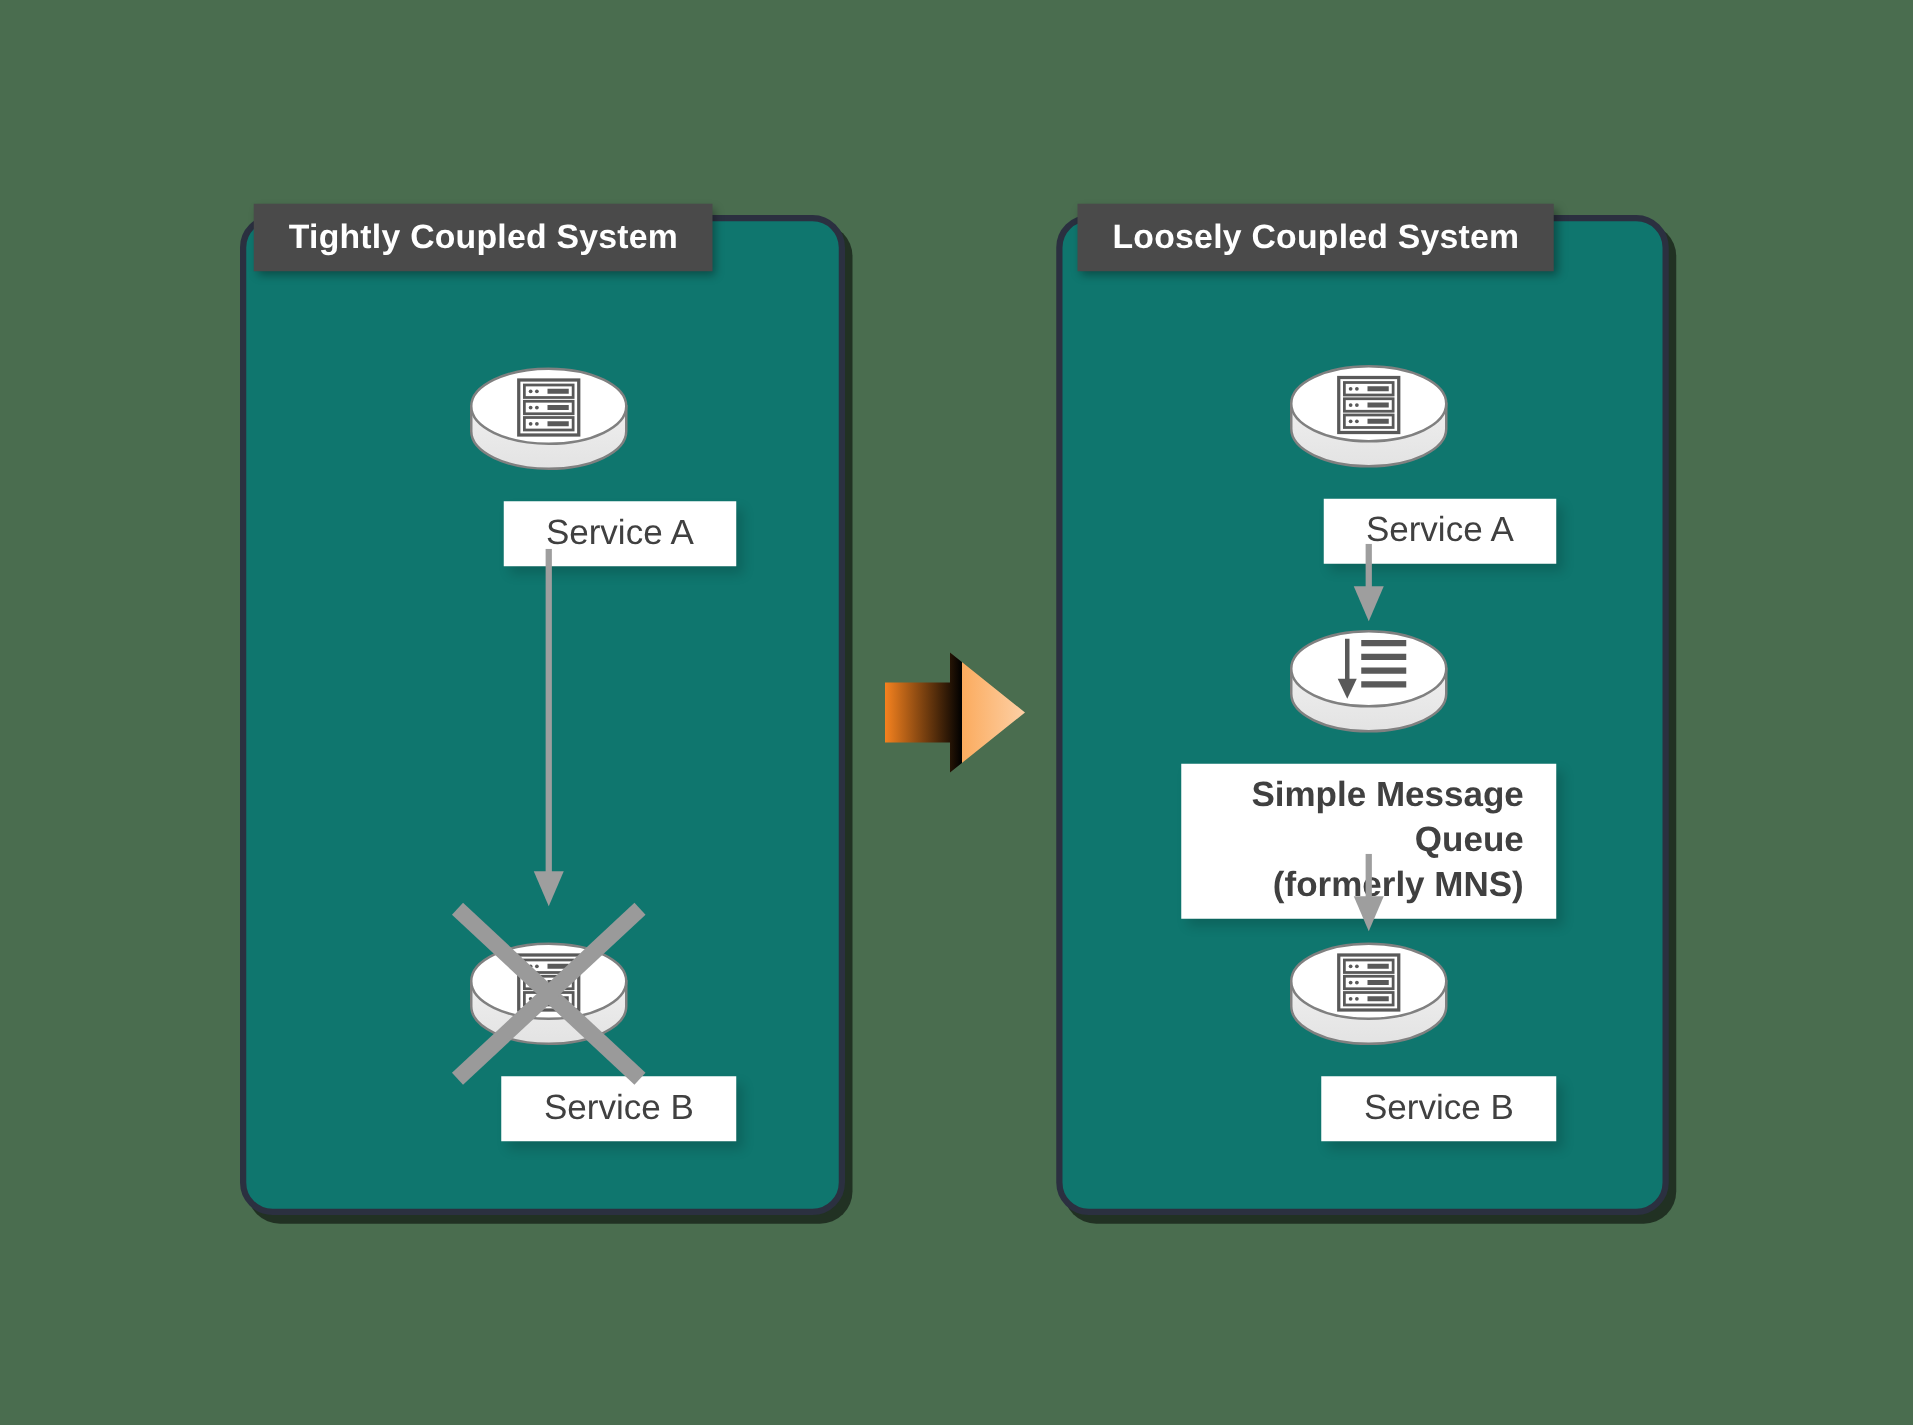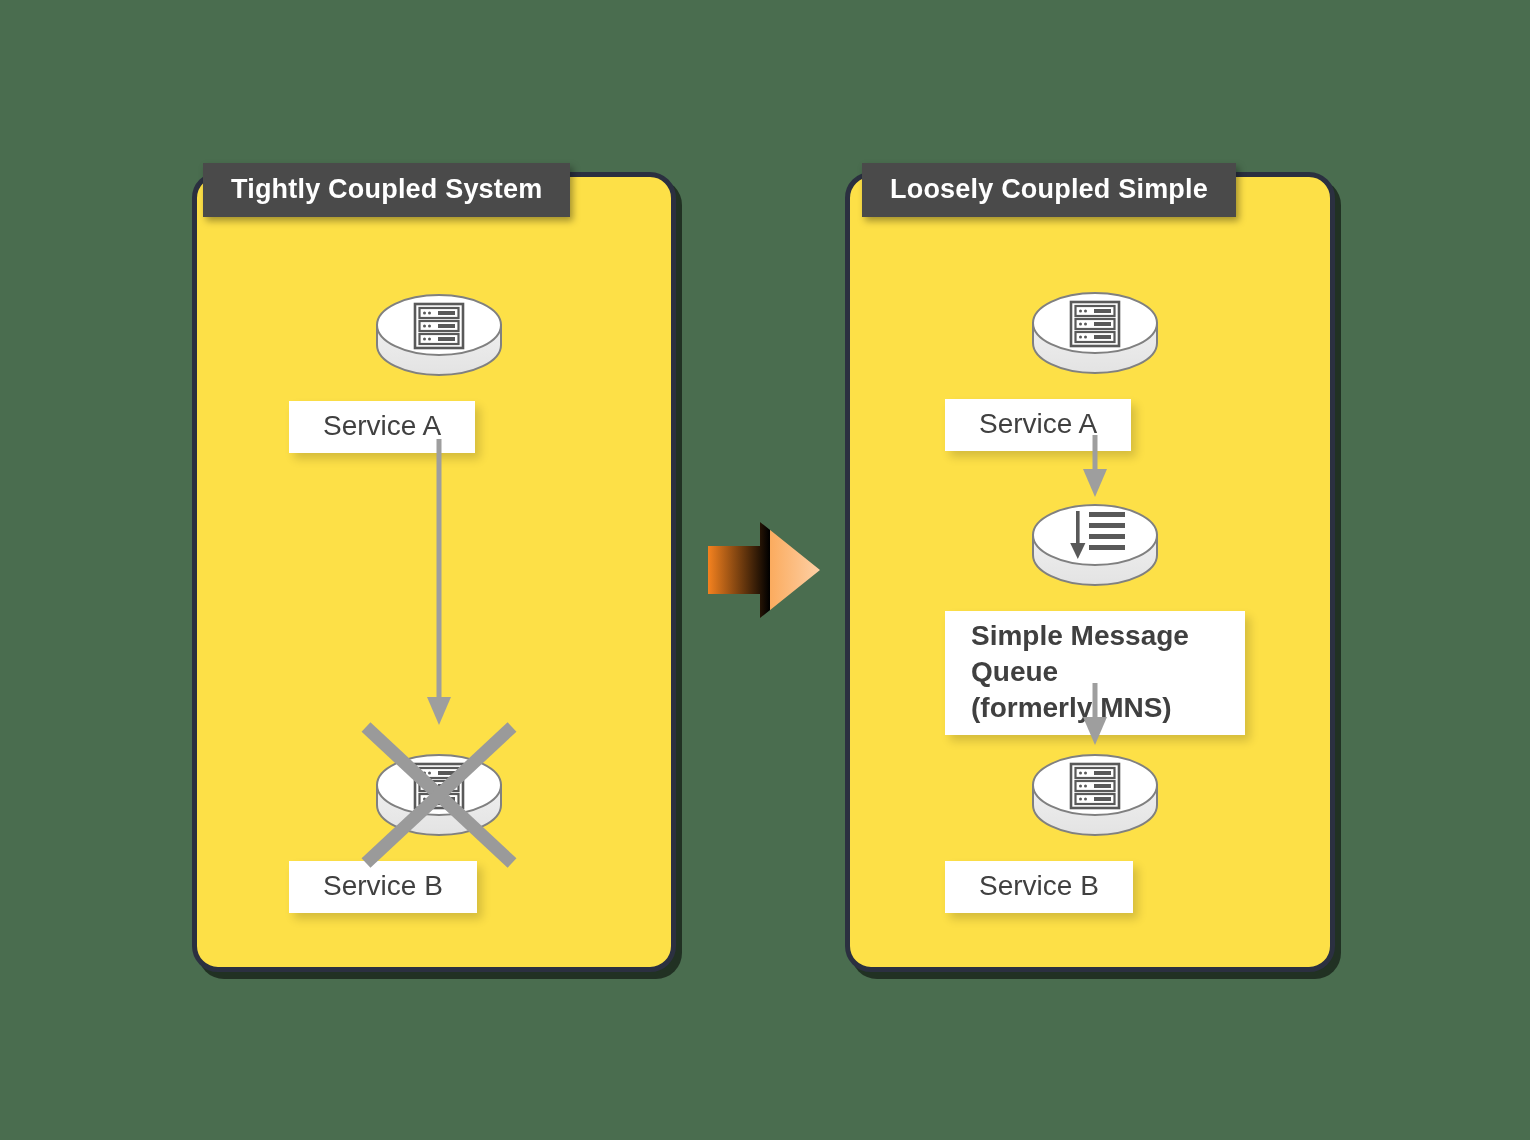--- a/index.html
+++ b/index.html
@@ -19,21 +19,21 @@
   #stage {
     position: absolute;
     left: 0; top: 0;
     width: 1530px;
     height: 1140px;
   }
 
   
   .panel {
     position: absolute;
-    background: #fde047;
+    background: #0f766e;
     border: 5px solid #2b3040;
     border-radius: 26px;
     box-sizing: border-box;
     box-shadow: 6px 7px 0 rgba(0,0,0,0.55);
   }
   .panel.left  { left: 192px; top: 172px; width: 484px; height: 800px; }
   .panel.right { left: 845px; top: 172px; width: 490px; height: 800px; }
 
   
   .panel-header {
@@ -51,21 +51,21 @@
     z-index: 5;
   }
   .panel.left  .panel-header { left: 6px;  top: -14px; }
   .panel.right .panel-header { left: 12px; top: -14px; }
 
   
   .node {
     position: absolute;
     width: 300px;
     transform: translateX(-50%);
-    text-align: left;
+    text-align: right;
   }
 
   .cylinder {
     position: relative;
     width: 132px;
     height: 112px;
     margin: 0 auto;
   }
   .cyl-svg { display: block; width: 132px; height: 112px; }
 
@@ -207,21 +207,21 @@
           <stop offset="55%" stop-color="#fbab5e"></stop>
           <stop offset="100%" stop-color="#fdd0a6"></stop>
         </linearGradient>
       </defs>
       <polygon points="2,26 54,26 54,2 114,50 54,98 54,74 2,74" fill="url(#orangeGrad)"></polygon>
     </svg>
   </div>
 
   <div class="panel right">
 
-    <div class="panel-header">Loosely Coupled Simple</div>
+    <div class="panel-header">Loosely Coupled System</div>
 
     <div class="node" style="left:245px; top:100px;">
       <div class="cylinder">
         <svg class="cyl-svg" viewBox="0 0 132 112" xmlns="http://www.w3.org/2000/svg">
           <defs>
             <linearGradient id="cylBody3" x1="0" y1="0" x2="0" y2="1">
               <stop offset="0%" stop-color="#efefef"></stop>
               <stop offset="100%" stop-color="#e3e3e3"></stop>
             </linearGradient>
           </defs>

